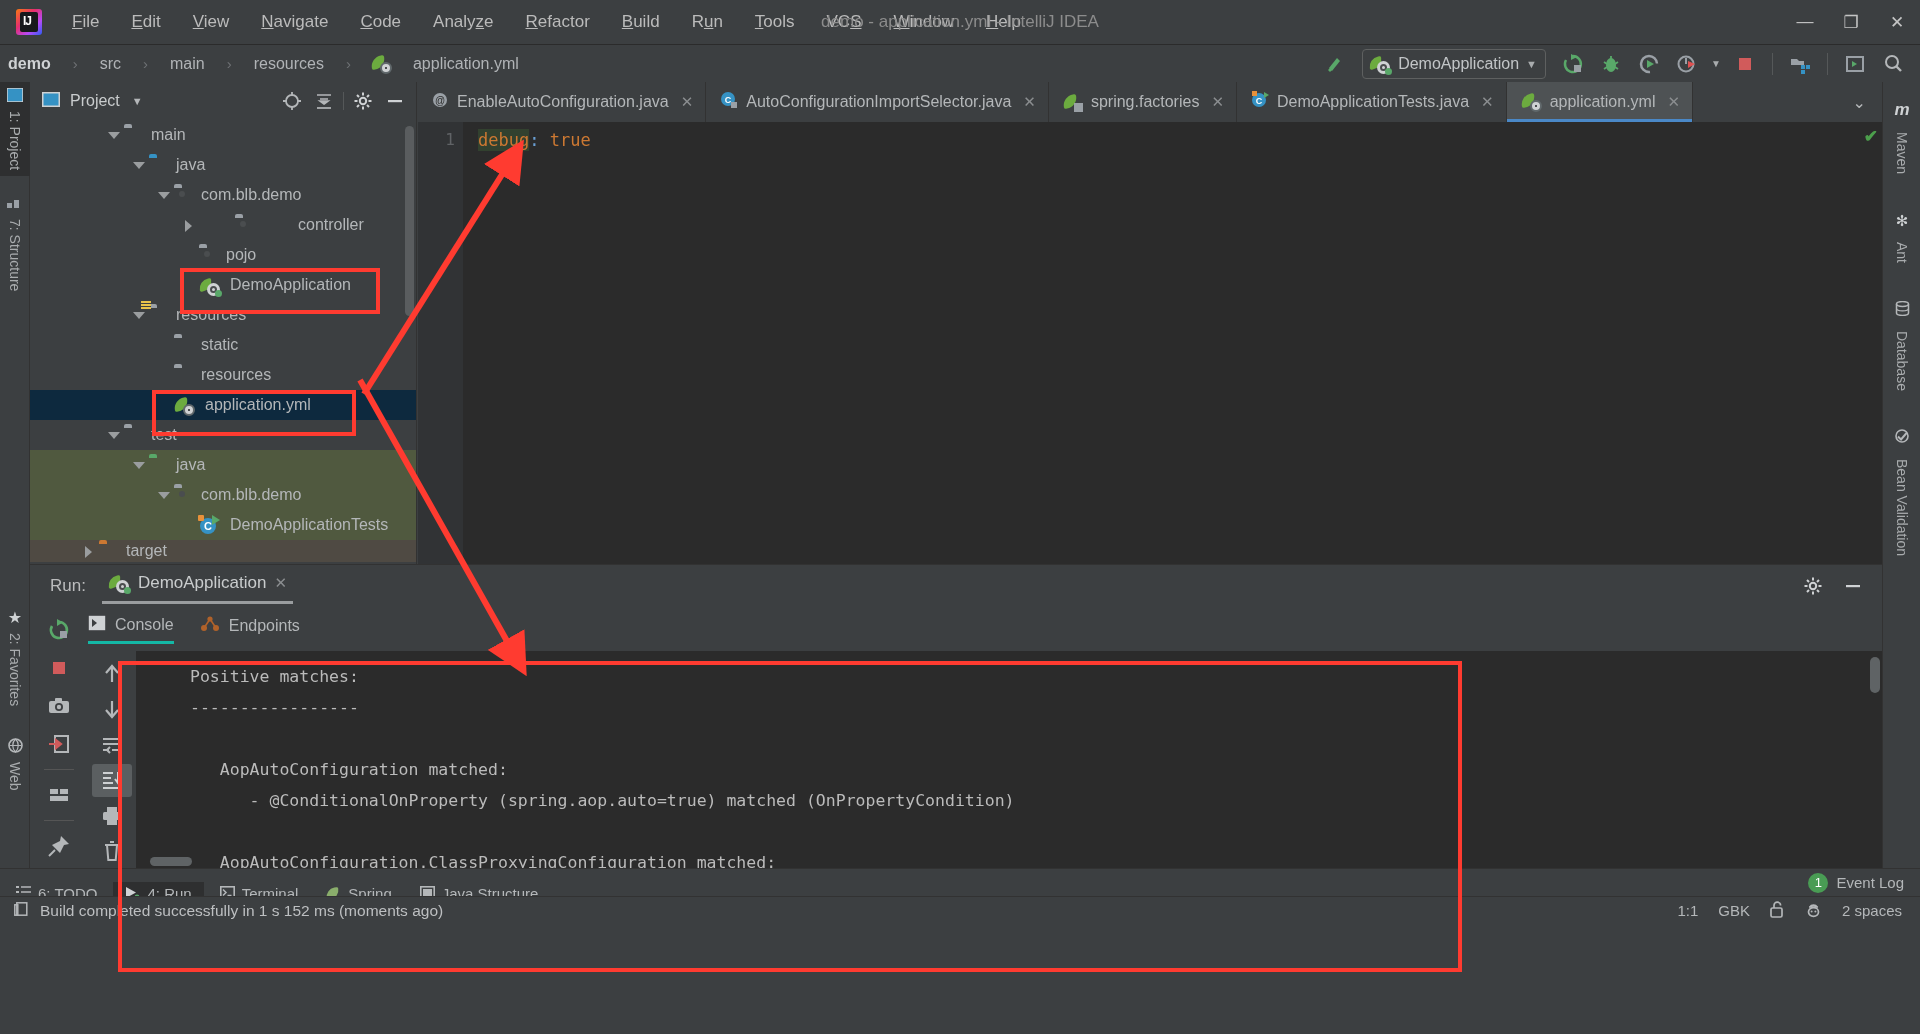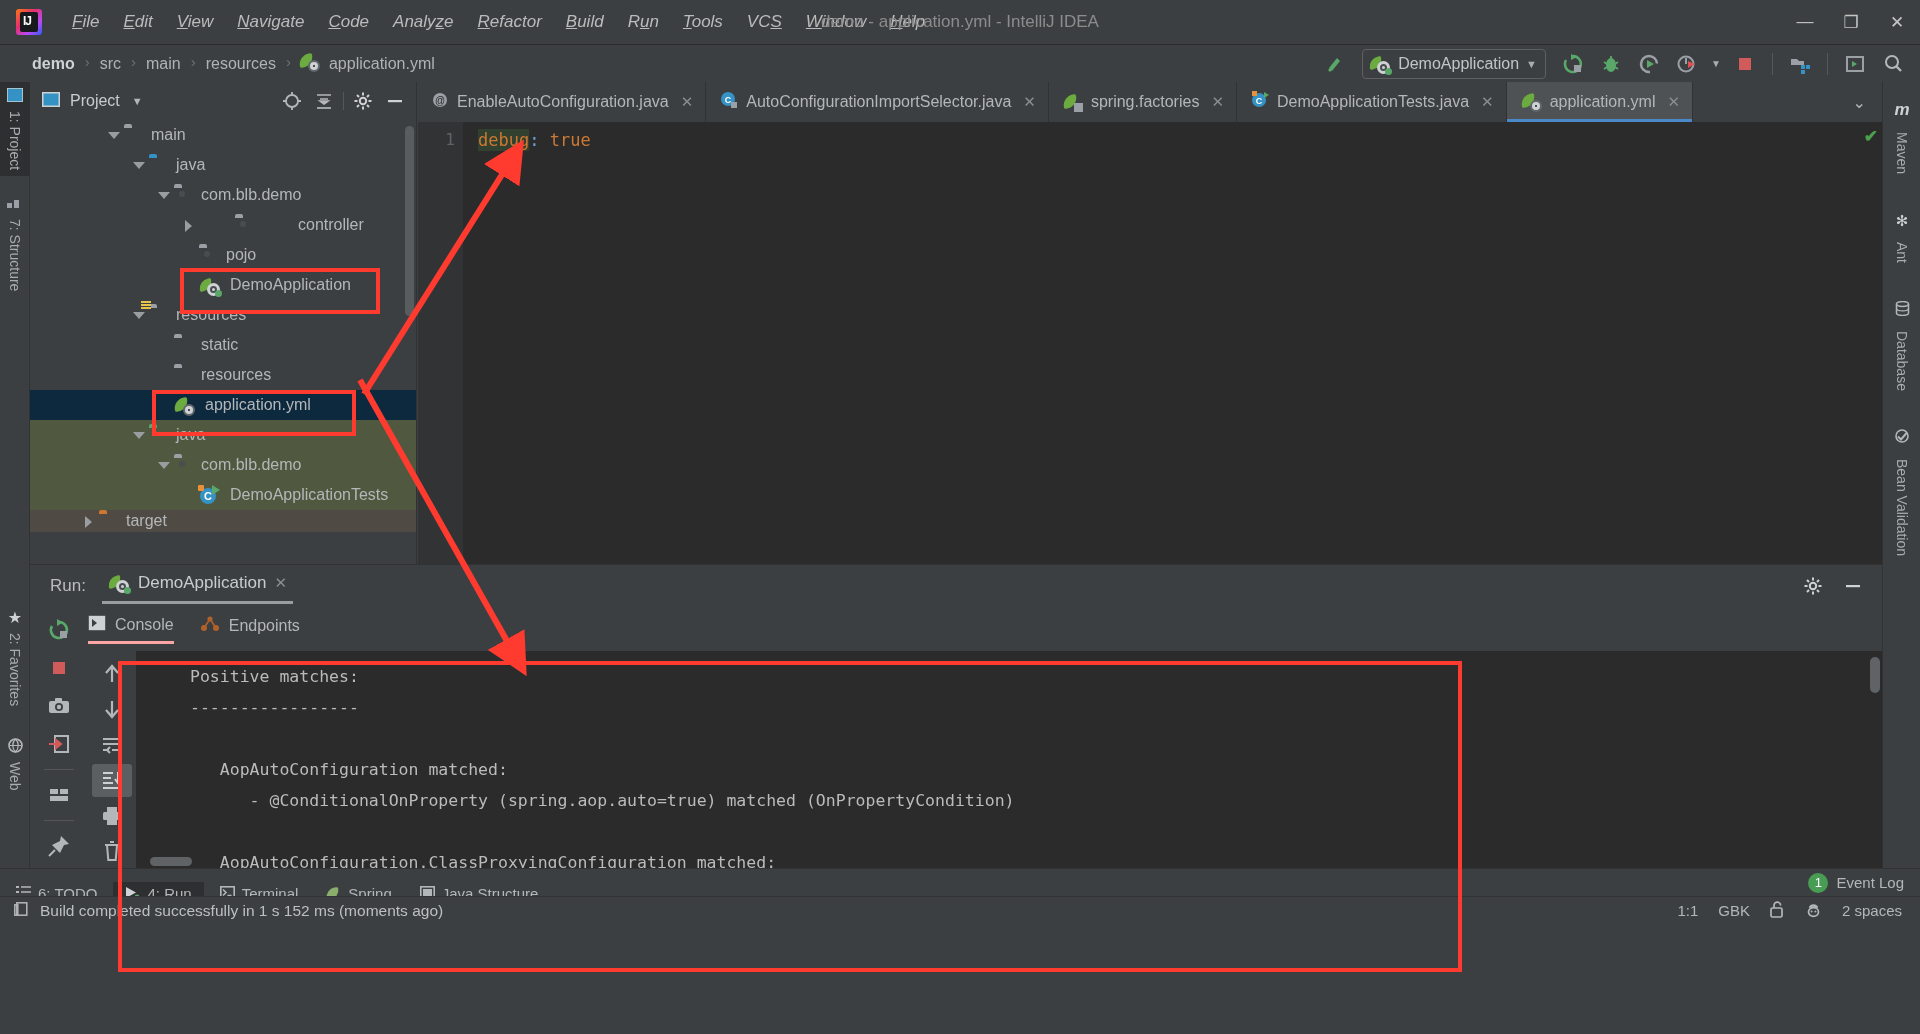--- a/index.html
+++ b/index.html
@@ -15,39 +15,39 @@
   
   .titlebar {
     position:absolute; left:0; top:0; width:1920px; height:44px;
     background:#3c3f41; display:flex; align-items:center;
   }
   .ij-logo { width:30px; height:30px; margin-left:14px; margin-right:10px; position:relative; flex:none; }
   .ij-logo .sq { position:absolute; inset:2px; border-radius:3px;
      background:linear-gradient(135deg,#f97a12 0%, #e52e6e 38%, #b74af7 70%, #2d5cf5 100%); }
   .ij-logo .inner { position:absolute; left:6px; top:5px; width:18px; height:20px; background:#17191c; border-radius:2px;}
   .ij-logo .ij { position:absolute; left:9px; top:7px; color:#fff; font-size:12px; font-weight:bold; letter-spacing:-1px;}
-  .menu { display:flex; align-items:center; gap:0px; margin-left:6px;font-style:italic; }
+  .menu { display:flex; align-items:center; gap:8px; margin-left:6px; }
   .menu-item {
     padding:6px 12px; font-size:17px; color:#bbbbbb; cursor:default; white-space:nowrap;
   }
   .menu-item .acc { text-decoration:underline; }
   .win-title {
     position:absolute; left:0; right:0; top:0; height:44px; line-height:44px;
     text-align:center; font-size:17px; color:#8c8c8c; pointer-events:none;
   }
   .win-ctl { position:absolute; right:0; top:0; height:44px; display:flex; align-items:center; }
   .win-btn { width:46px; height:44px; display:flex; align-items:center; justify-content:center; color:#c4c4c4; font-size:17px;}
 
   
   .navbar {
     position:absolute; left:0; top:44px; width:1920px; height:38px;
     background:#3c3f41; border-top:1px solid #2b2b2b;
     display:flex; align-items:center;
   }
-  .crumbs { display:flex; margin-left:28px; font-size:16px;}
+  .crumbs { display:flex; align-items:center; margin-left:4px; font-size:16px;gap:12px;}
   .crumb { color:#b0b3b6; padding:2px 4px; }
   .crumb.bold { font-weight:bold; color:#cfd2d4; }
   .crumb-sep { color:#6e7174; margin:0 6px; font-size:15px; }
   .navbar-right { margin-left:auto; display:flex; align-items:center; gap:4px; padding-right:10px;}
   .tb-btn { width:34px; height:30px; display:flex; align-items:center; justify-content:center; border-radius:3px;}
   .run-config {
     display:flex; align-items:center; gap:7px;
     border:1px solid #5e6060; border-radius:4px; height:30px; padding:0 8px 0 6px;
     font-size:16px; color:#c2c5c7; margin:0 6px;
   }
@@ -177,21 +177,21 @@
   }
   .run-header { height:42px; display:flex; align-items:center; padding-left:20px; }
   .run-label { font-size:17px; color:#bbbcbd; margin-right:16px;}
   .run-tab-sel {
     display:flex; align-items:center; gap:8px; font-size:17px; color:#c9cccd;
     padding:4px 6px 8px 6px; border-bottom:3px solid #9a9d9f;
   }
   .run-header-right { margin-left:auto; display:flex; align-items:center; gap:10px; padding-right:14px;}
   .sub-tabs { height:44px; display:flex; align-items:center; padding-left:58px; gap:26px; }
   .stab { display:flex; align-items:center; gap:9px; font-size:16px; color:#b4b7b9; padding-bottom:6px;}
-  .stab.active { border-bottom:3px solid #fca5a5; }
+  .stab.active { border-bottom:3px solid #14b8a6; }
   .run-left-tools {
     position:absolute; left:0; top:42px; width:58px; bottom:0;
     display:flex; flex-direction:column; align-items:center; padding-top:6px; gap:4px;
   }
   .rl-btn { width:40px; height:34px; display:flex; align-items:center; justify-content:center; border-radius:3px;}
   .rl-sep { width:30px; height:1px; background:#555; margin:4px 0;}
 
   .console-tools {
     position:absolute; left:58px; top:86px; width:48px; bottom:0;
     display:flex; flex-direction:column; align-items:center; padding-top:6px; gap:2px;
@@ -500,20 +500,25 @@
         <span class="arrow none"></span>
         <span class="ficon" style="width:24px;">
           <span class="springleaf" style="display:block;">
               <span class="leaf"></span>
               <span class="badge"></span>
             </span>
         </span>
         <span>application.yml</span>
       </div>
 
+      <div class="trow" style="padding-left:76px;">
+        <span class="arrow down"></span>
+        <span class="ficon"><span class="folder f-grey"></span></span>
+        <span>test</span>
+      </div>
 
       <div class="trow testsrc" style="padding-left:101px;">
         <span class="arrow down"></span>
         <span class="ficon"><span class="folder f-green"></span></span>
         <span>java</span>
       </div>
 
       <div class="trow testsrc" style="padding-left:126px;">
         <span class="arrow down"></span>
         <span class="ficon"><span class="folder f-mod"><span class="dot"></span></span></span>

